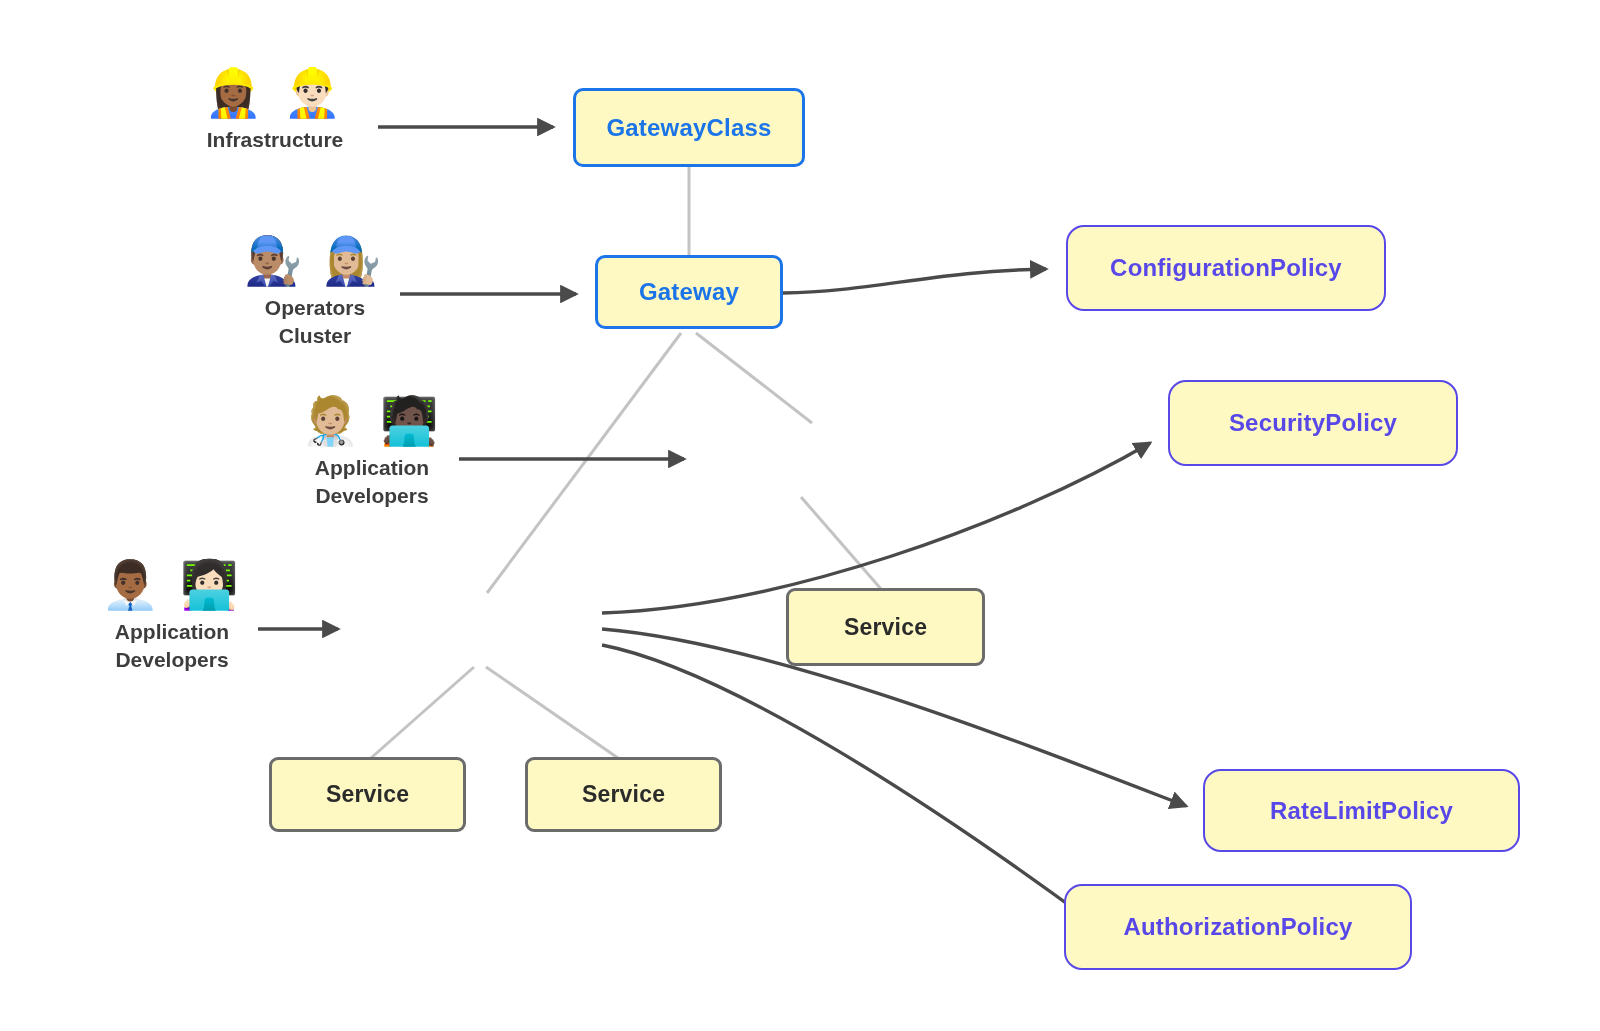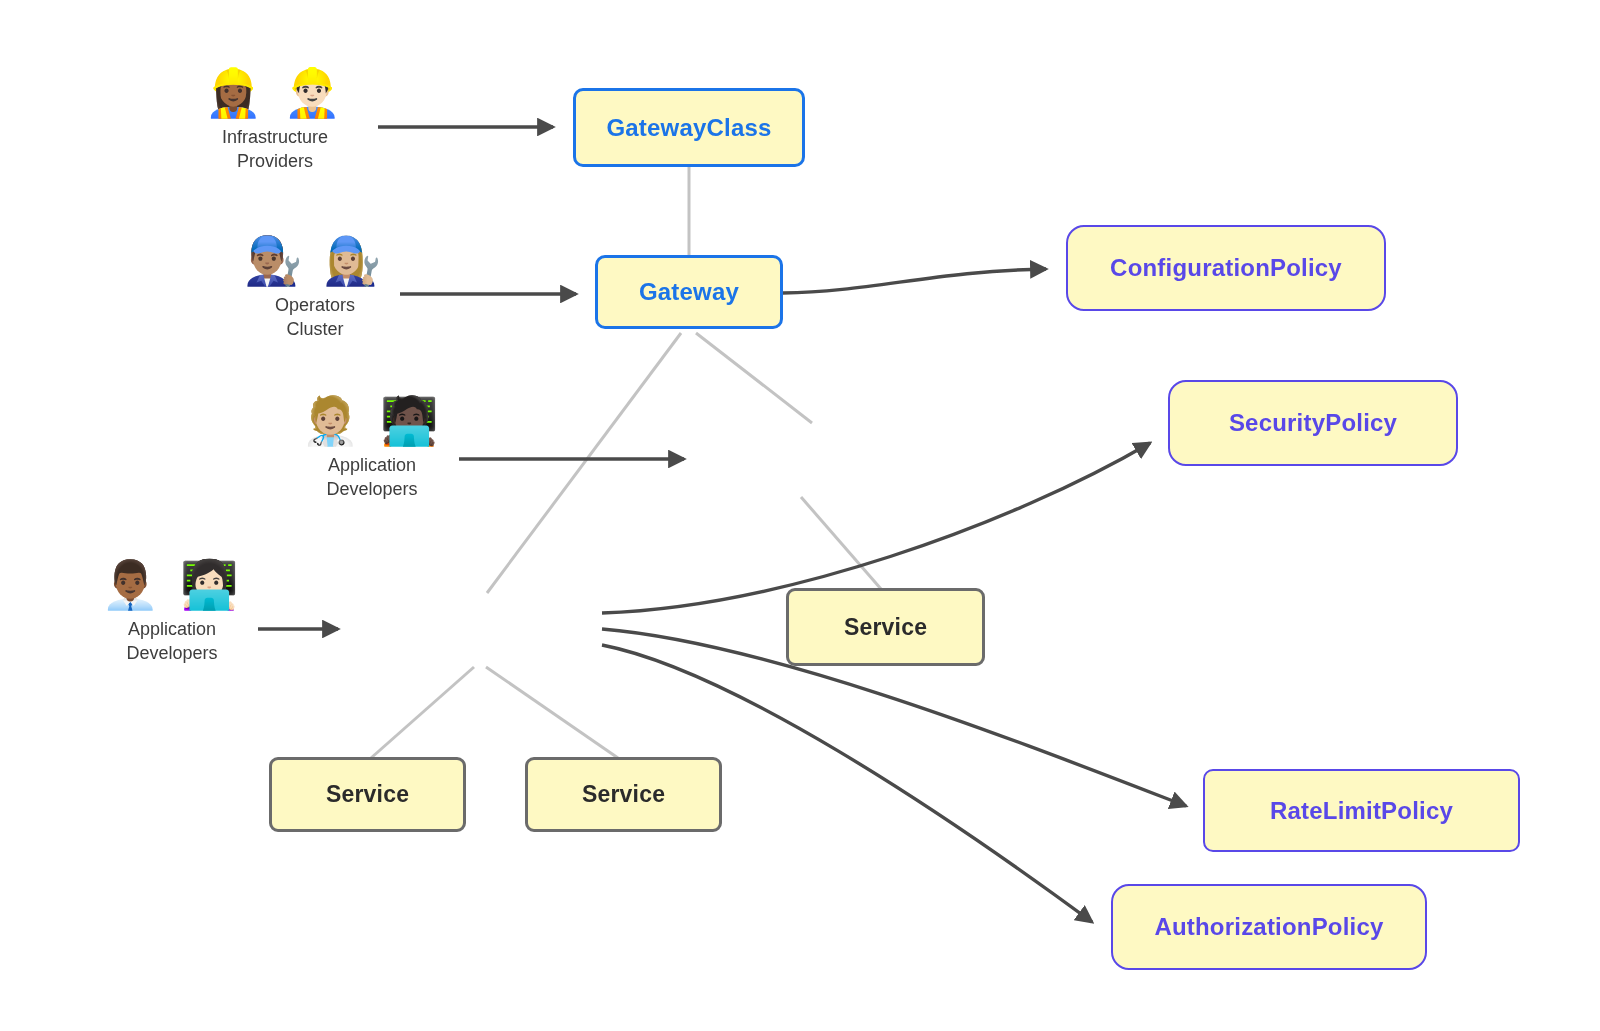--- a/index.html
+++ b/index.html
@@ -34,21 +34,21 @@
   .node.policy{
     border:2.5px solid var(--policy-purple);color:var(--policy-purple);
     border-radius:18px;font-weight:700;font-size:24px;text-align:center;
   }
   .persona{position:absolute;text-align:center;}
   .persona .emojis{
     font-size:47px;line-height:1.15;letter-spacing:4px;display:block;
     margin-bottom:6px;
   }
   .persona .plabel{
-    font-size:18px;font-weight:400;color:var(--persona-text);line-height:1.33;
+    font-size:21px;font-weight:700;color:var(--persona-text);line-height:1.33;
   }
 </style>
 </head>
 <body>
 
 <div class="canvas">
 
   <svg class="edges" viewBox="0 0 1600 1031" xmlns="http://www.w3.org/2000/svg">
     <defs>
       <marker id="arrowhead" viewBox="0 0 10 10" refX="8.5" refY="5" markerWidth="5.5" markerHeight="5.5" orient="auto-start-reverse">
@@ -70,21 +70,20 @@
     <path class="edge-dark" d="M783,293 C870,292 935,271 1046,269" marker-end="url(#arrowhead)"></path>
     <path class="edge-dark" d="M602,613 C780,607 1010,525 1150,443" marker-end="url(#arrowhead)"></path>
     <path class="edge-dark" d="M602,629 C770,643 1020,742 1186,806" marker-end="url(#arrowhead)"></path>
     <path class="edge-dark" d="M602,645 C730,670 940,810 1092,922" marker-end="url(#arrowhead)"></path>
   </svg>
 
   <div class="persona" style="left:155px;top:66px;width:240px;">
     <span class="emojis">👷🏾‍♀️ 👷🏻‍♂️</span>
     <div class="plabel">
       <div>Infrastructure</div>
-      <div>Providers</div>
     </div>
   </div>
 
   <div class="persona" style="left:195px;top:234px;width:240px;">
     <span class="emojis">👨🏽‍🔧 👩🏼‍🔧</span>
     <div class="plabel">
       <div>Operators</div>
       <div>Cluster</div>
     </div>
   </div>
@@ -107,16 +106,16 @@
 
   <div class="node resource" style="left:573px;top:88px;width:232px;height:79px;">GatewayClass</div>
   <div class="node resource" style="left:595px;top:255px;width:188px;height:74px;">Gateway</div>
 
   <div class="node service" style="left:786px;top:588px;width:199px;height:78px;">Service</div>
   <div class="node service" style="left:269px;top:757px;width:197px;height:75px;">Service</div>
   <div class="node service" style="left:525px;top:757px;width:197px;height:75px;">Service</div>
 
   <div class="node policy" style="left:1066px;top:225px;width:320px;height:86px;">ConfigurationPolicy</div>
   <div class="node policy" style="left:1168px;top:380px;width:290px;height:86px;">SecurityPolicy</div>
-  <div class="node policy" style="left:1203px;top:769px;width:317px;height:83px;border-radius:10px;">RateLimitPolicy</div>
-  <div class="node policy" style="left:1111px;top:884px;width:316px;height:86px;">AuthorizationPolicy</div>
+  <div class="node policy" style="left:1203px;top:769px;width:317px;height:83px;">RateLimitPolicy</div>
+  <div class="node policy" style="left:1064px;top:884px;width:348px;height:86px;">AuthorizationPolicy</div>
 
 </div>
 
 </body></html>

